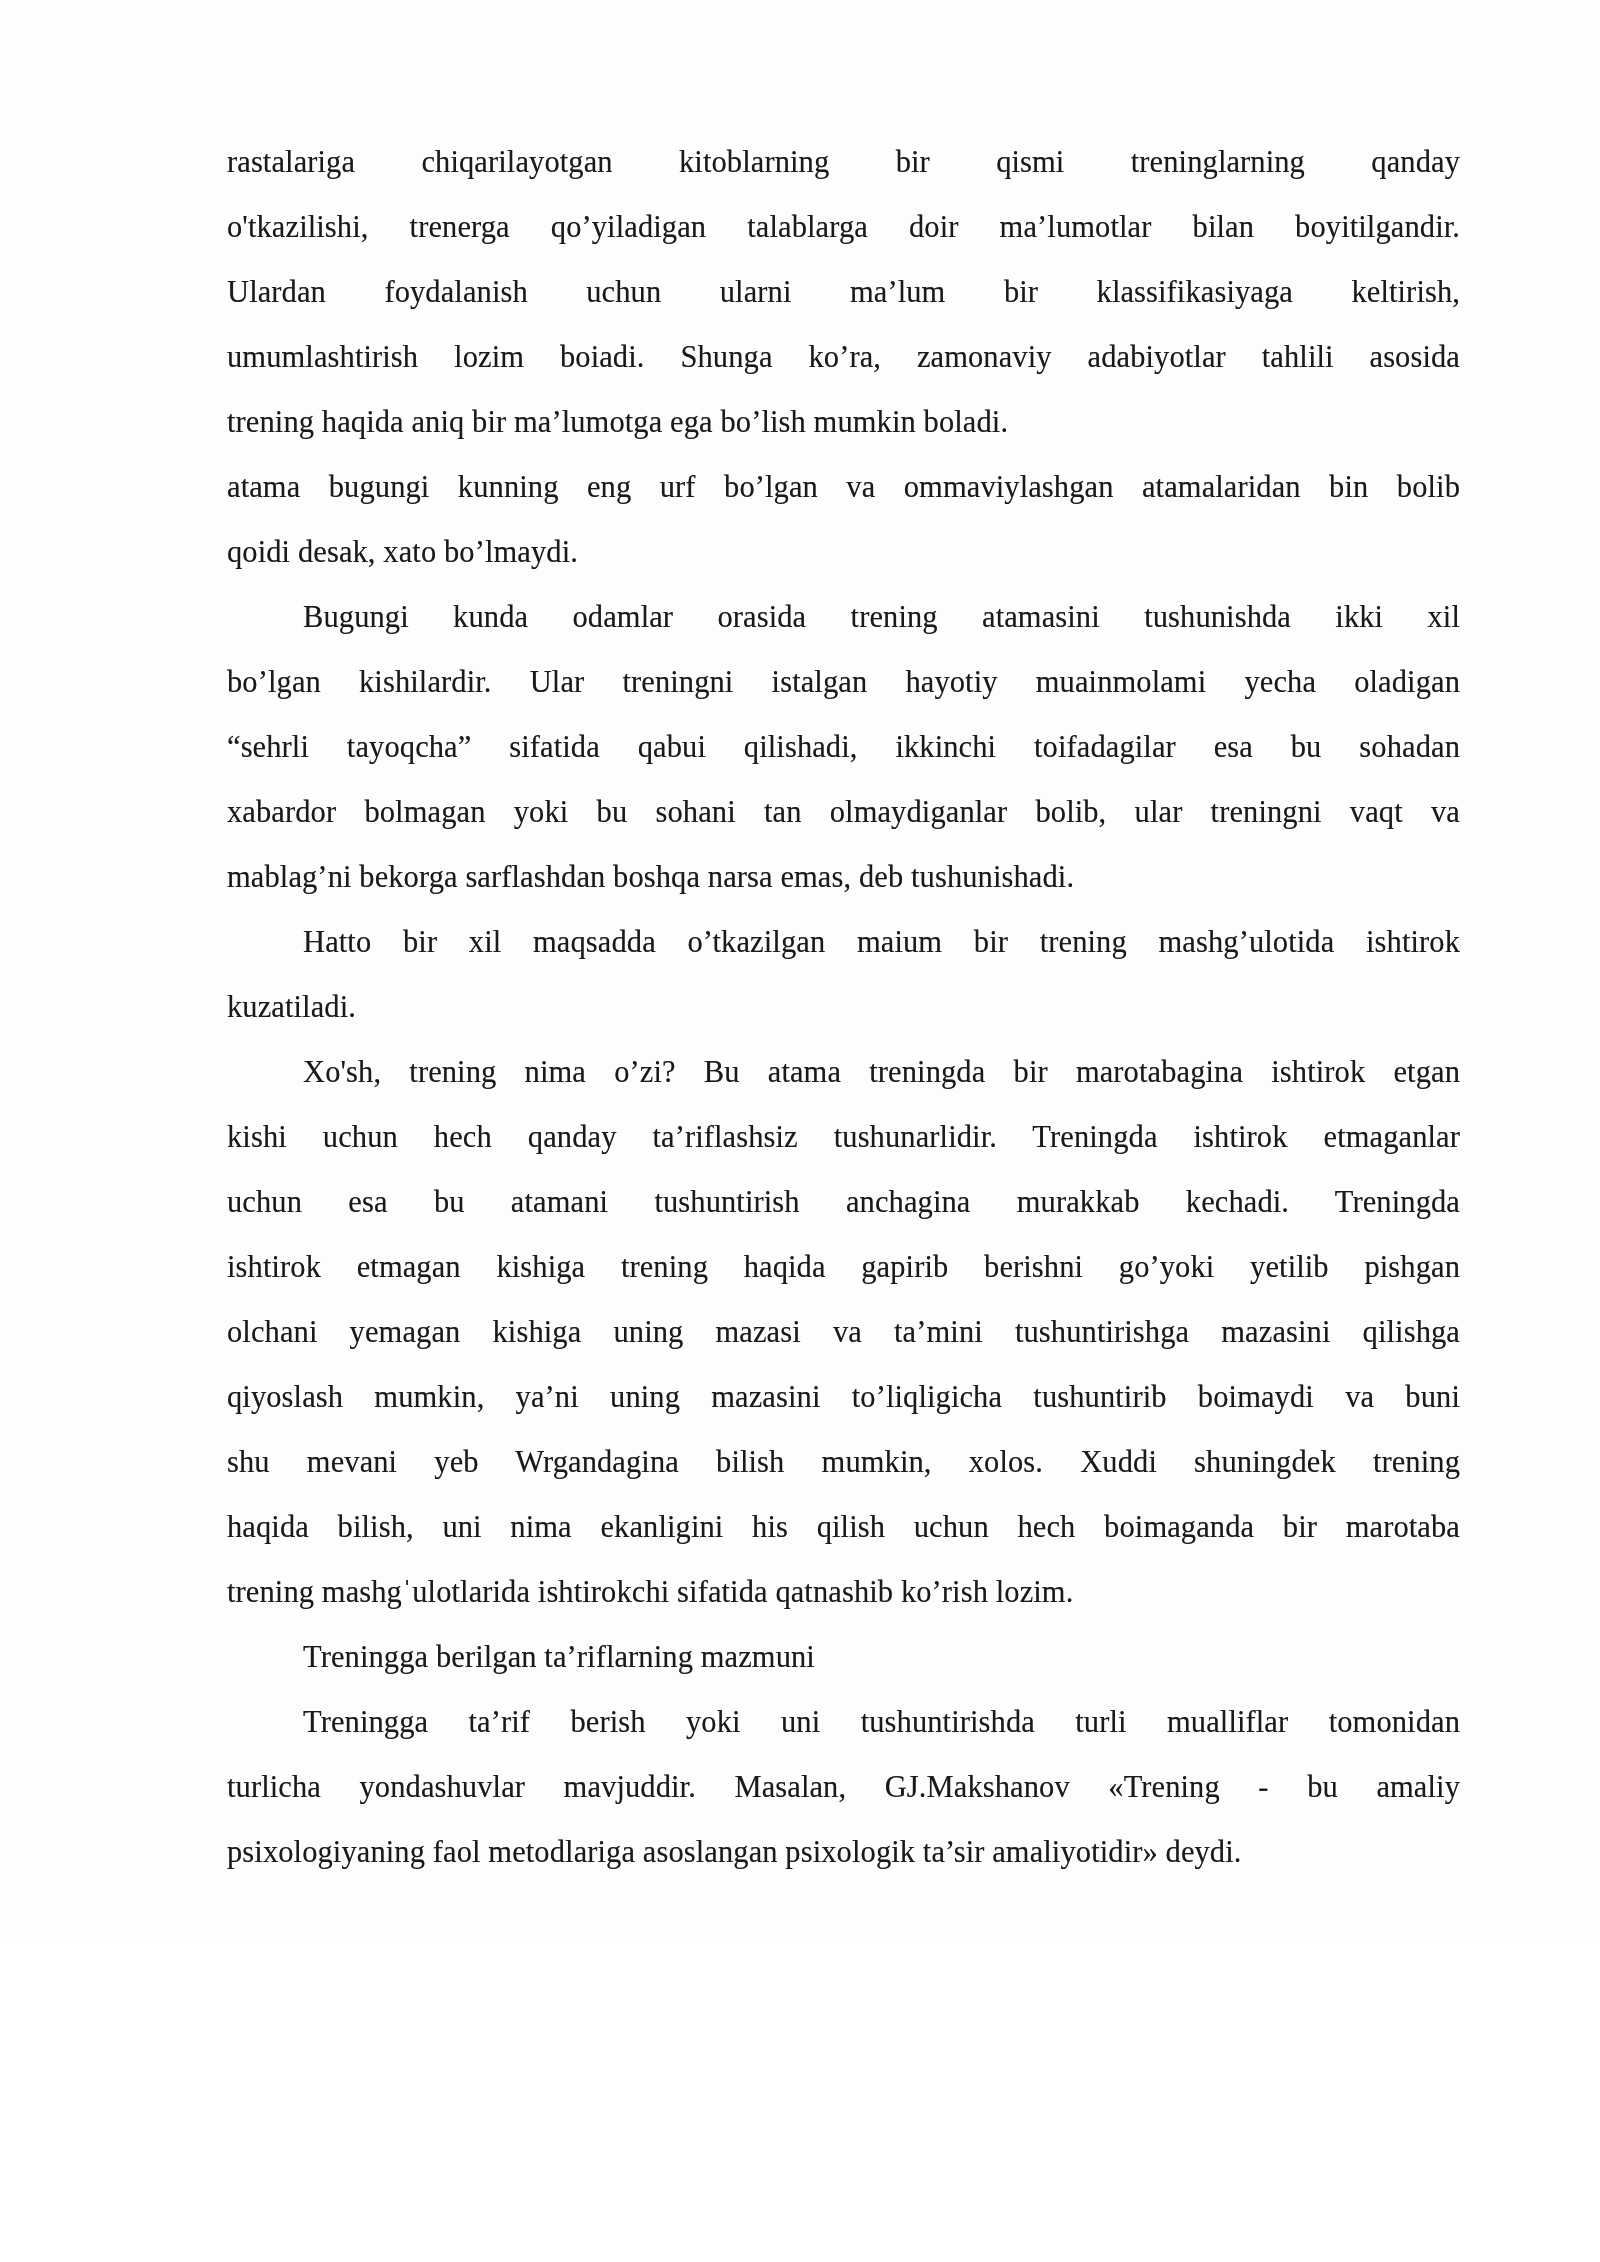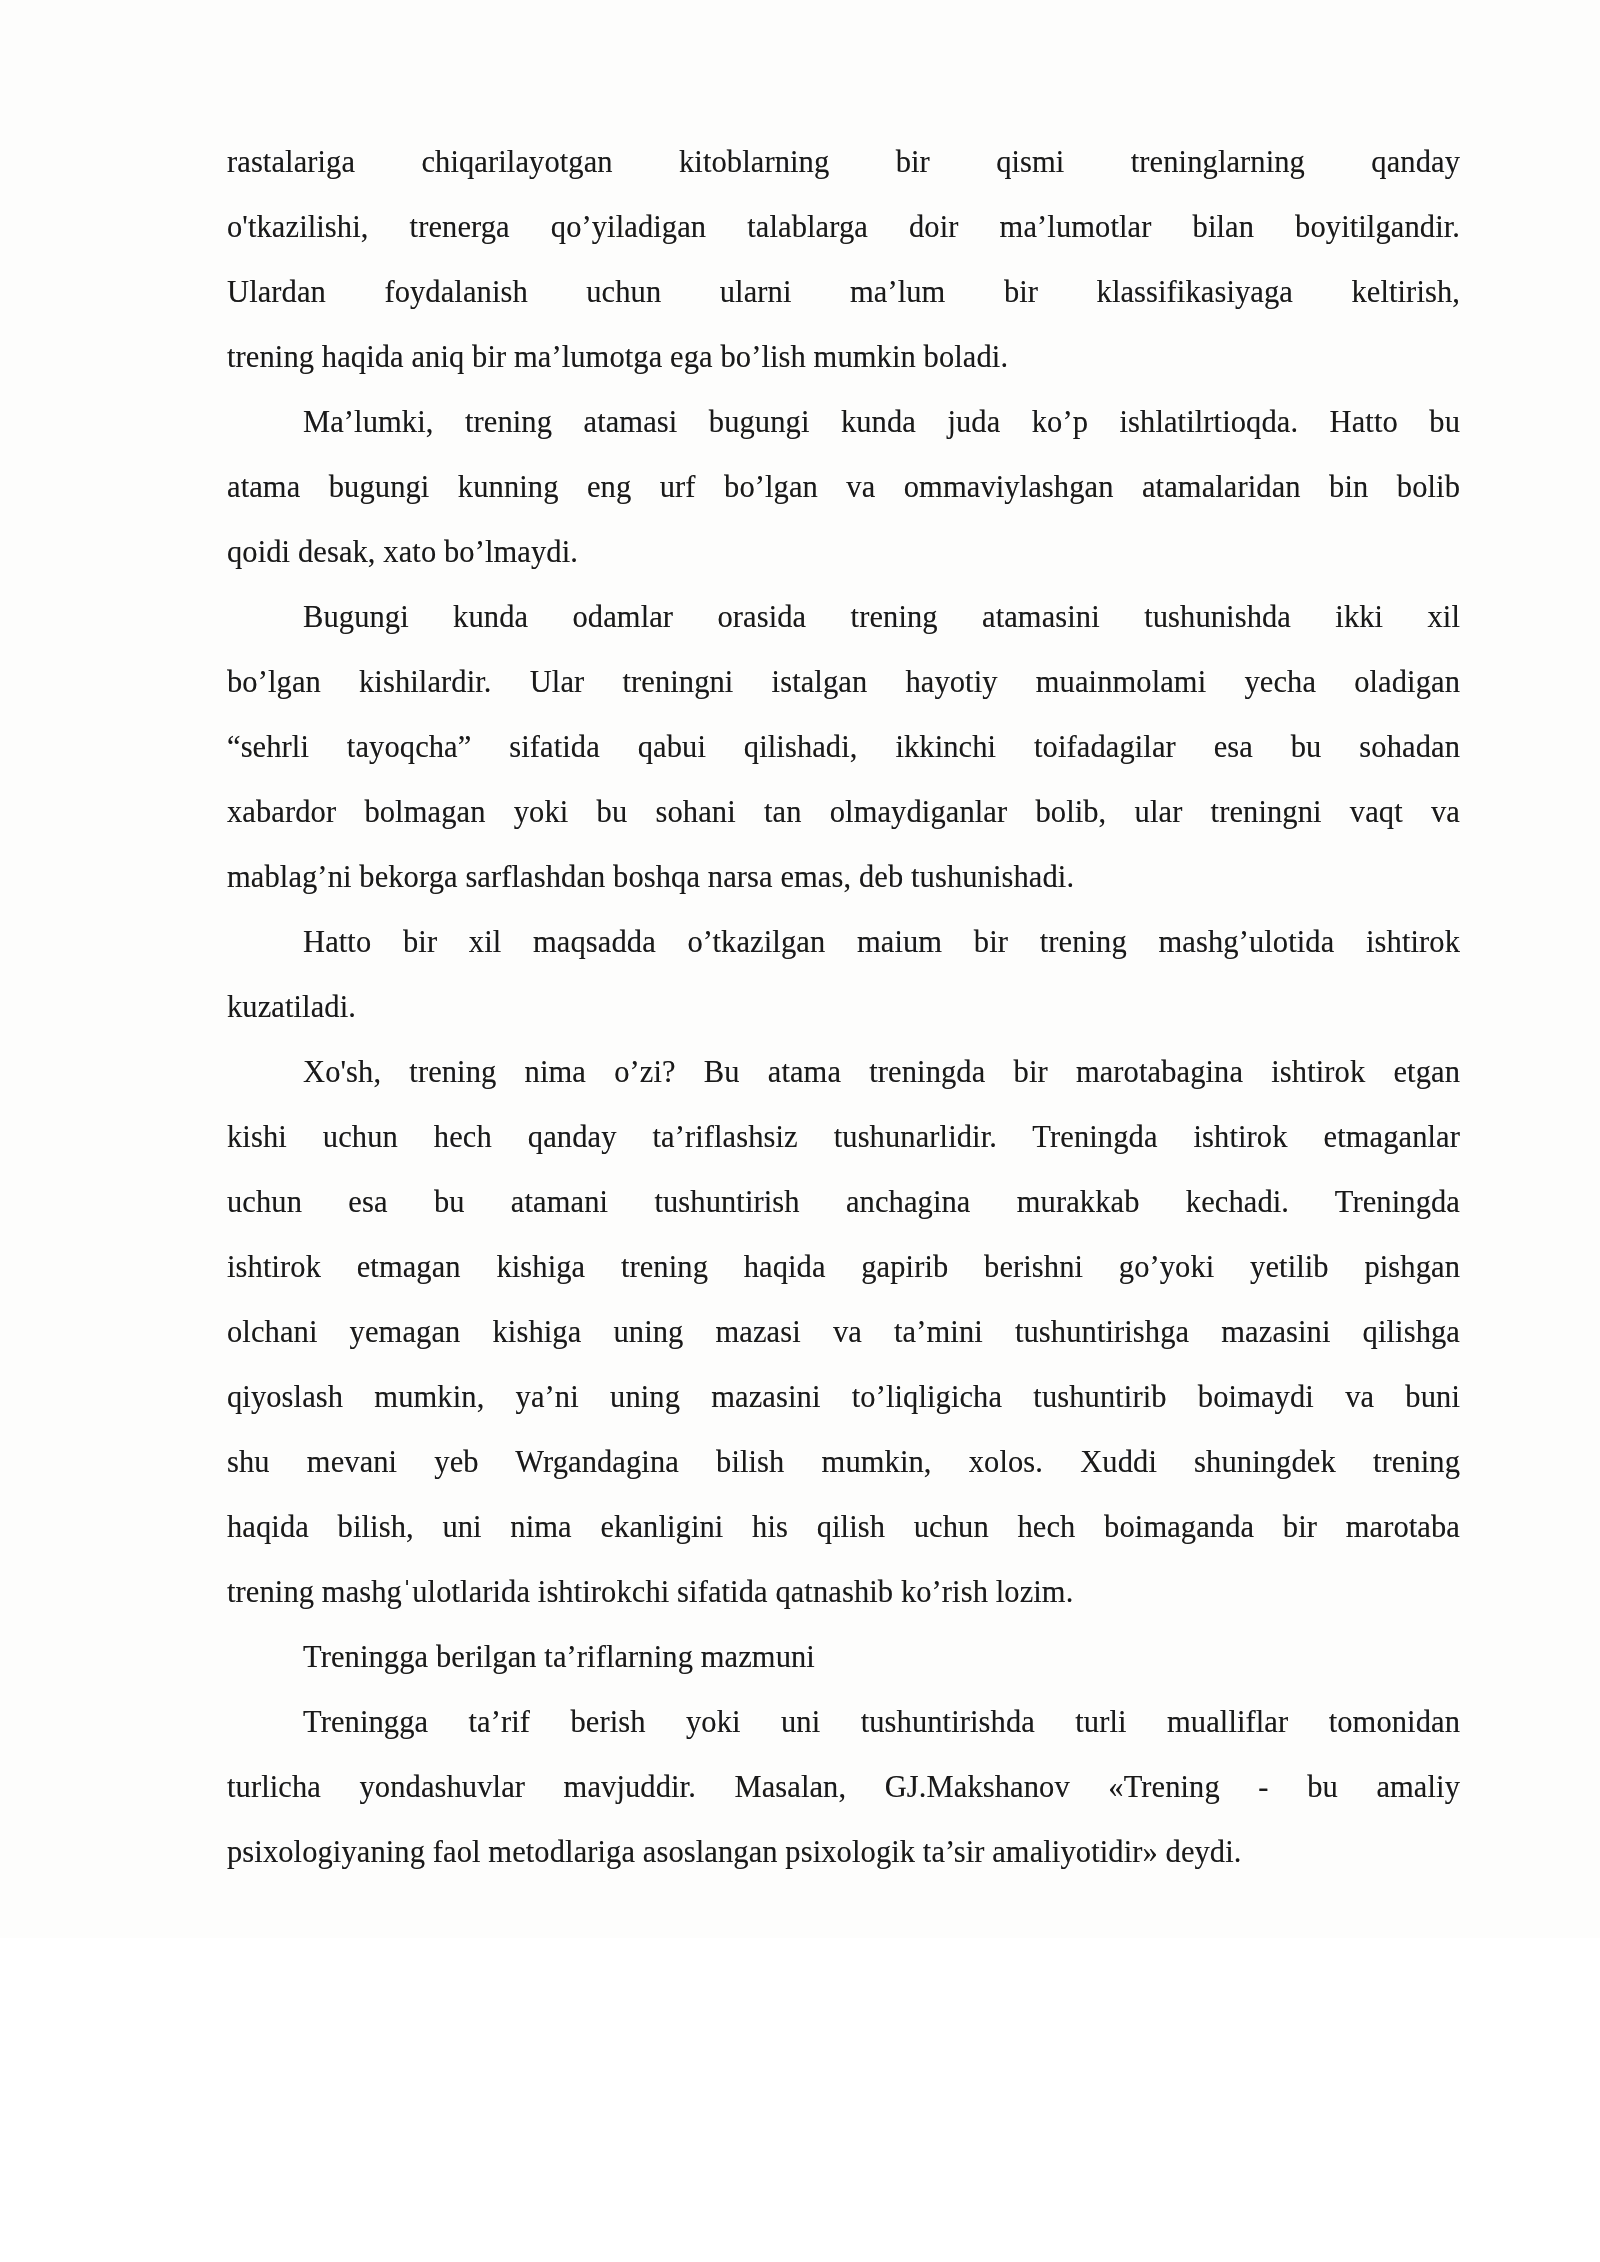--- a/index.html
+++ b/index.html
@@ -47,22 +47,22 @@
   }
 </style>
 </head>
 <body>
 
 <div class="page" style="background: rgb(253, 253, 252);">
   <div class="text-block" id="text-block" style="color: rgb(26, 26, 26);">
       <div class="line">rastalariga chiqarilayotgan kitoblarning bir qismi treninglarning qanday</div>
       <div class="line">o'tkazilishi, trenerga qo’yiladigan talablarga doir ma’lumotlar bilan boyitilgandir.</div>
       <div class="line">Ulardan foydalanish uchun ularni ma’lum bir klassifikasiyaga keltirish,</div>
+      <div class="line">umumlashtirish lozim boiadi. Shunga ko’ra, zamonaviy adabiyotlar tahlili asosida</div>
       <div class="line lastline">trening haqida aniq bir ma’lumotga ega bo’lish mumkin boladi.</div>
-      <div class="line indent">Ma’lumki, trening atamasi bugungi kunda juda ko’p ishlatilrtioqda. Hatto bu</div>
       <div class="line">atama bugungi kunning eng urf bo’lgan va ommaviylashgan atamalaridan bin bolib</div>
       <div class="line lastline">qoidi desak, xato bo’lmaydi.</div>
       <div class="line indent">Bugungi kunda odamlar orasida trening atamasini tushunishda ikki xil</div>
       <div class="line">bo’lgan kishilardir. Ular treningni istalgan hayotiy muainmolami yecha oladigan</div>
       <div class="line">“sehrli tayoqcha” sifatida qabui qilishadi, ikkinchi toifadagilar esa bu sohadan</div>
       <div class="line">xabardor bolmagan yoki bu sohani tan olmaydiganlar bolib, ular treningni vaqt va</div>
       <div class="line lastline">mablag’ni bekorga sarflashdan boshqa narsa emas, deb tushunishadi.</div>
       <div class="line indent">Hatto bir xil maqsadda o’tkazilgan maium bir trening mashg’ulotida ishtirok</div>
       <div class="line lastline">kuzatiladi.</div>
       <div class="line indent">Xo'sh, trening nima o’zi? Bu atama treningda bir marotabagina ishtirok etgan</div>

